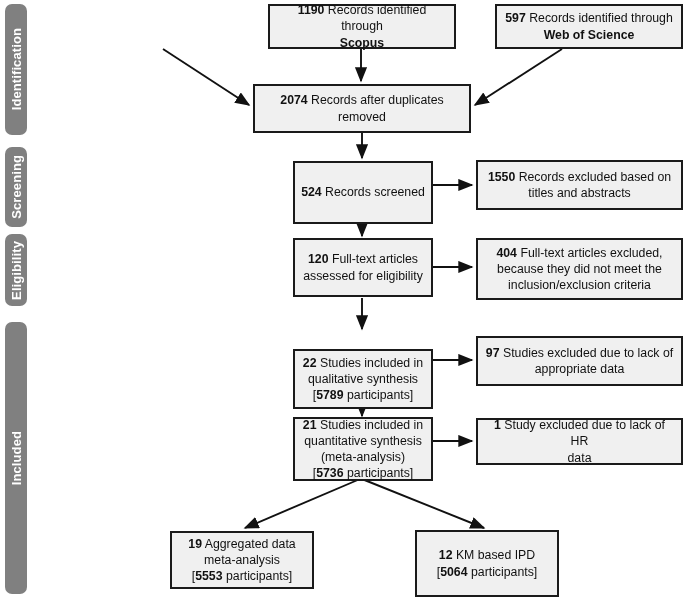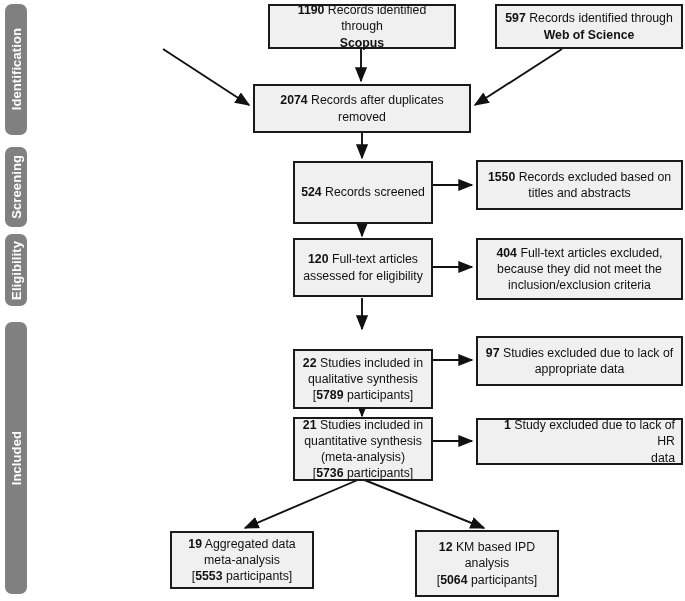--- a/index.html
+++ b/index.html
@@ -185,36 +185,35 @@
 
   <div class="node" style="left:293px; top:396px; width:140px; height:64px;margin-top:21px;">
     <div class="inner">
       <div><b>21</b><span> Studies included in</span></div>
       <div>quantitative synthesis</div>
       <div>(meta-analysis)</div>
       <div><span>[</span><b>5736</b><span> participants]</span></div>
     </div>
   </div>
 
-  <div class="node" style="left:476px; top:418px; width:207px; height:47px;text-align:right;">
+  <div class="node" style="left:476px; top:418px; width:207px; height:47px;">
     <div class="inner">
       <div><b>1</b><span> Study excluded due to lack of HR</span></div>
       <div>data</div>
     </div>
   </div>
 
   <div class="node" style="left:170px; top:531px; width:144px; height:58px;">
     <div class="inner">
       <div><b>19</b><span> Aggregated data</span></div>
       <div>meta-analysis</div>
       <div><span>[</span><b>5553</b><span> participants]</span></div>
     </div>
   </div>
 
   <div class="node" style="left:415px; top:530px; width:144px; height:67px;">
     <div class="inner">
       <div><b>12</b><span> KM based IPD</span></div>
-      <div>analysis</div>
       <div><span>[</span><b>5064</b><span> participants]</span></div>
     </div>
   </div>
 
 </div>
 
 </body></html>

